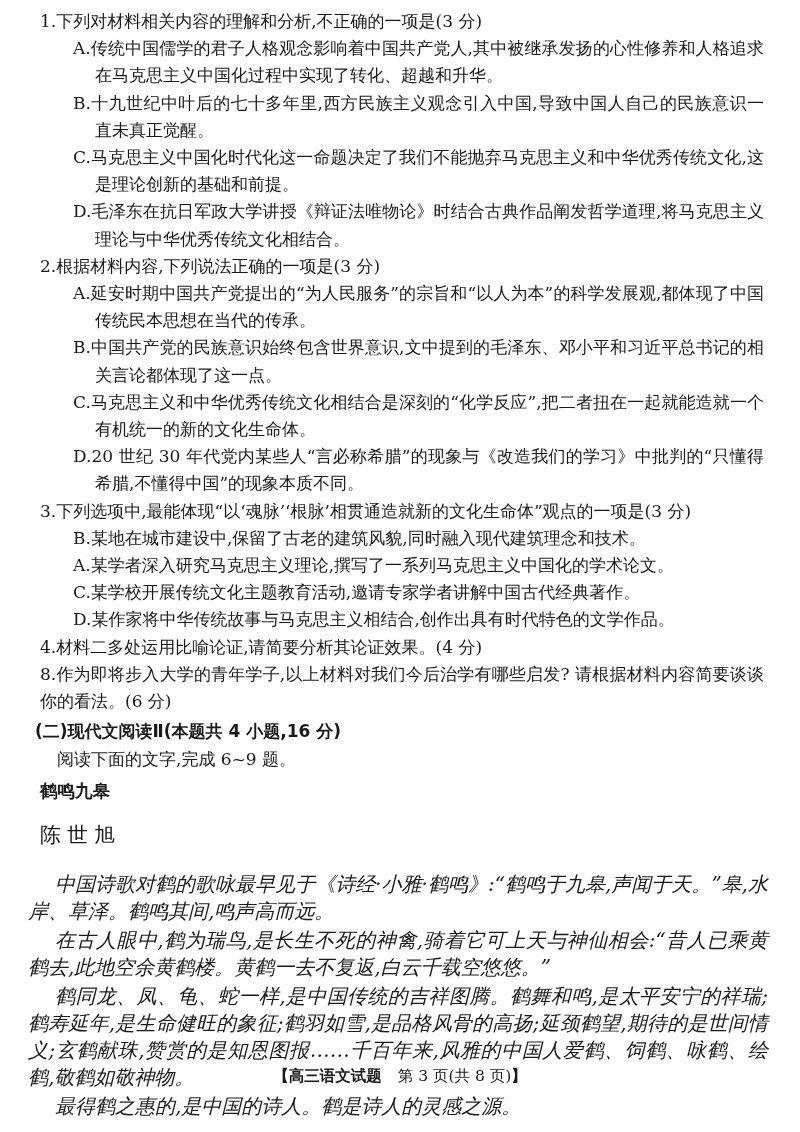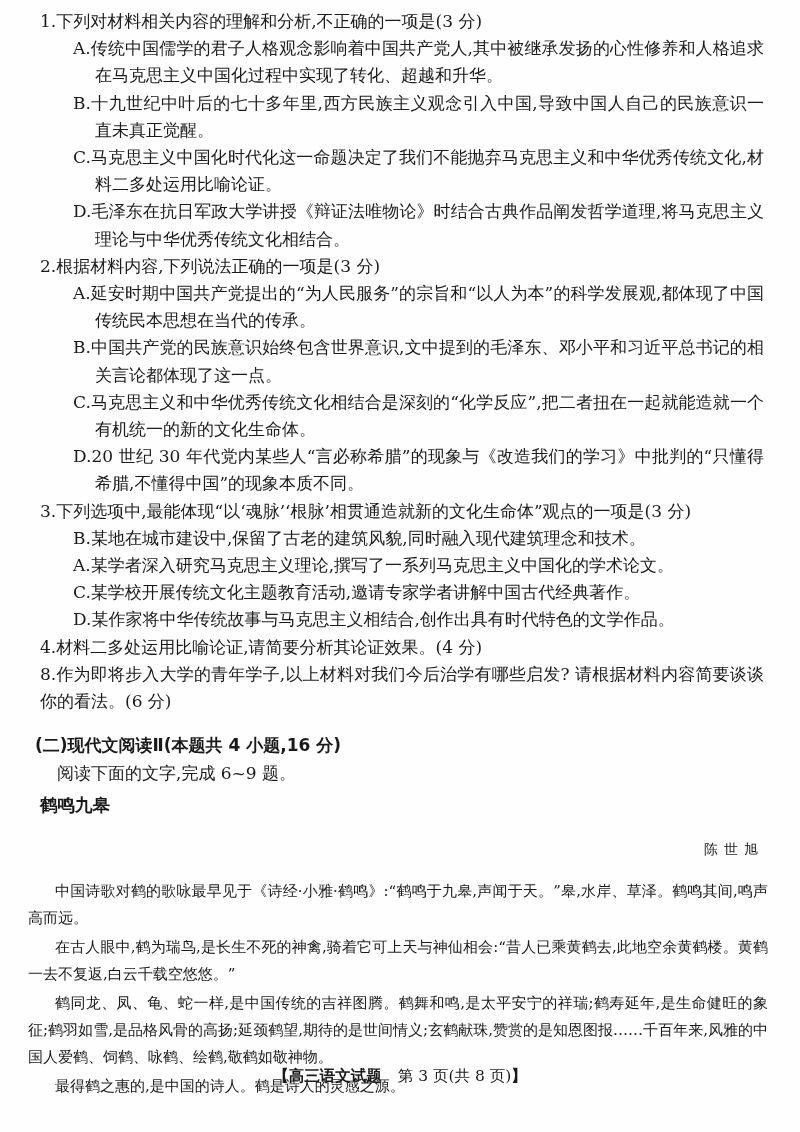--- a/index.html
+++ b/index.html
@@ -11,47 +11,47 @@
     overflow:hidden;
     font-family:"DejaVu Serif","Liberation Serif",serif;
   }
   .page{position:absolute;inset:0;padding:8px 36px 0 40px;box-sizing:border-box}
   .qline{font-size:17px;line-height:27.2px;text-align:justify}
   .stem{margin:0}
   .opt{margin:0;padding-left:55px;text-indent:-22px}
   .sec-header{
     font-family:"DejaVu Sans","Liberation Sans",sans-serif;
     font-weight:bold;font-size:17px;line-height:27.2px;
-    margin:17px 0 0 -5px;
+    margin:3px 0 0 -5px;
   }
   .instruction{font-size:17px;line-height:27.2px;margin:1px 0 0 17px}
   .r-title{
     font-weight:bold;font-size:17.5px;line-height:27.2px;
     font-family:"DejaVu Sans","Liberation Sans",sans-serif;margin-top:4px;
   }
-  .r-author{text-align:right;font-size:14px;line-height:27.2px;letter-spacing:6px;margin-top:3px}
-  .story{font-size:15px;line-height:27px;margin:2px -4px 8px -12px;}
+  .r-author{text-align:left;font-size:21px;line-height:27.2px;letter-spacing:6px;margin-top:3px}
+  .story{font-size:20px;line-height:27px;margin:2px -4px 8px -12px;font-style:italic}
   .story p{margin:0 0 2px 0;text-indent:27px;text-align:justify}
   .footer{
     position:absolute;left:0;right:0;top:1064px;
     text-align:center;font-size:15.5px;line-height:24px;
   }
   .footer .bold{font-weight:bold;font-family:"DejaVu Sans","Liberation Sans",sans-serif}
   .footer .gap{display:inline-block;width:16px}
 </style>
 </head>
 <body>
 
 <div class="page">
 
   <div>
     <p class="qline stem">1.下列对材料相关内容的理解和分析,不正确的一项是(3 分)</p>
     <p class="qline opt">A.传统中国儒学的君子人格观念影响着中国共产党人,其中被继承发扬的心性修养和人格追求在马克思主义中国化过程中实现了转化、超越和升华。</p>
     <p class="qline opt">B.十九世纪中叶后的七十多年里,西方民族主义观念引入中国,导致中国人自己的民族意识一直未真正觉醒。</p>
-    <p class="qline opt">C.马克思主义中国化时代化这一命题决定了我们不能抛弃马克思主义和中华优秀传统文化,材料二多处运用比喻论证。</p>
+    <p class="qline opt">C.马克思主义中国化时代化这一命题决定了我们不能抛弃马克思主义和中华优秀传统文化,这是理论创新的基础和前提。</p>
     <p class="qline opt">D.毛泽东在抗日军政大学讲授《辩证法唯物论》时结合古典作品阐发哲学道理,将马克思主义理论与中华优秀传统文化相结合。</p>
   </div>
 
   <div>
     <p class="qline stem">2.根据材料内容,下列说法正确的一项是(3 分)</p>
     <p class="qline opt">A.延安时期中国共产党提出的“为人民服务”的宗旨和“以人为本”的科学发展观,都体现了中国传统民本思想在当代的传承。</p>
     <p class="qline opt">B.中国共产党的民族意识始终包含世界意识,文中提到的毛泽东、邓小平和习近平总书记的相关言论都体现了这一点。</p>
     <p class="qline opt">C.马克思主义和中华优秀传统文化相结合是深刻的“化学反应”,把二者扭在一起就能造就一个有机统一的新的文化生命体。</p>
     <p class="qline opt">D.20 世纪 30 年代党内某些人“言必称希腊”的现象与《改造我们的学习》中批判的“只懂得希腊,不懂得中国”的现象本质不同。</p>
   </div>

